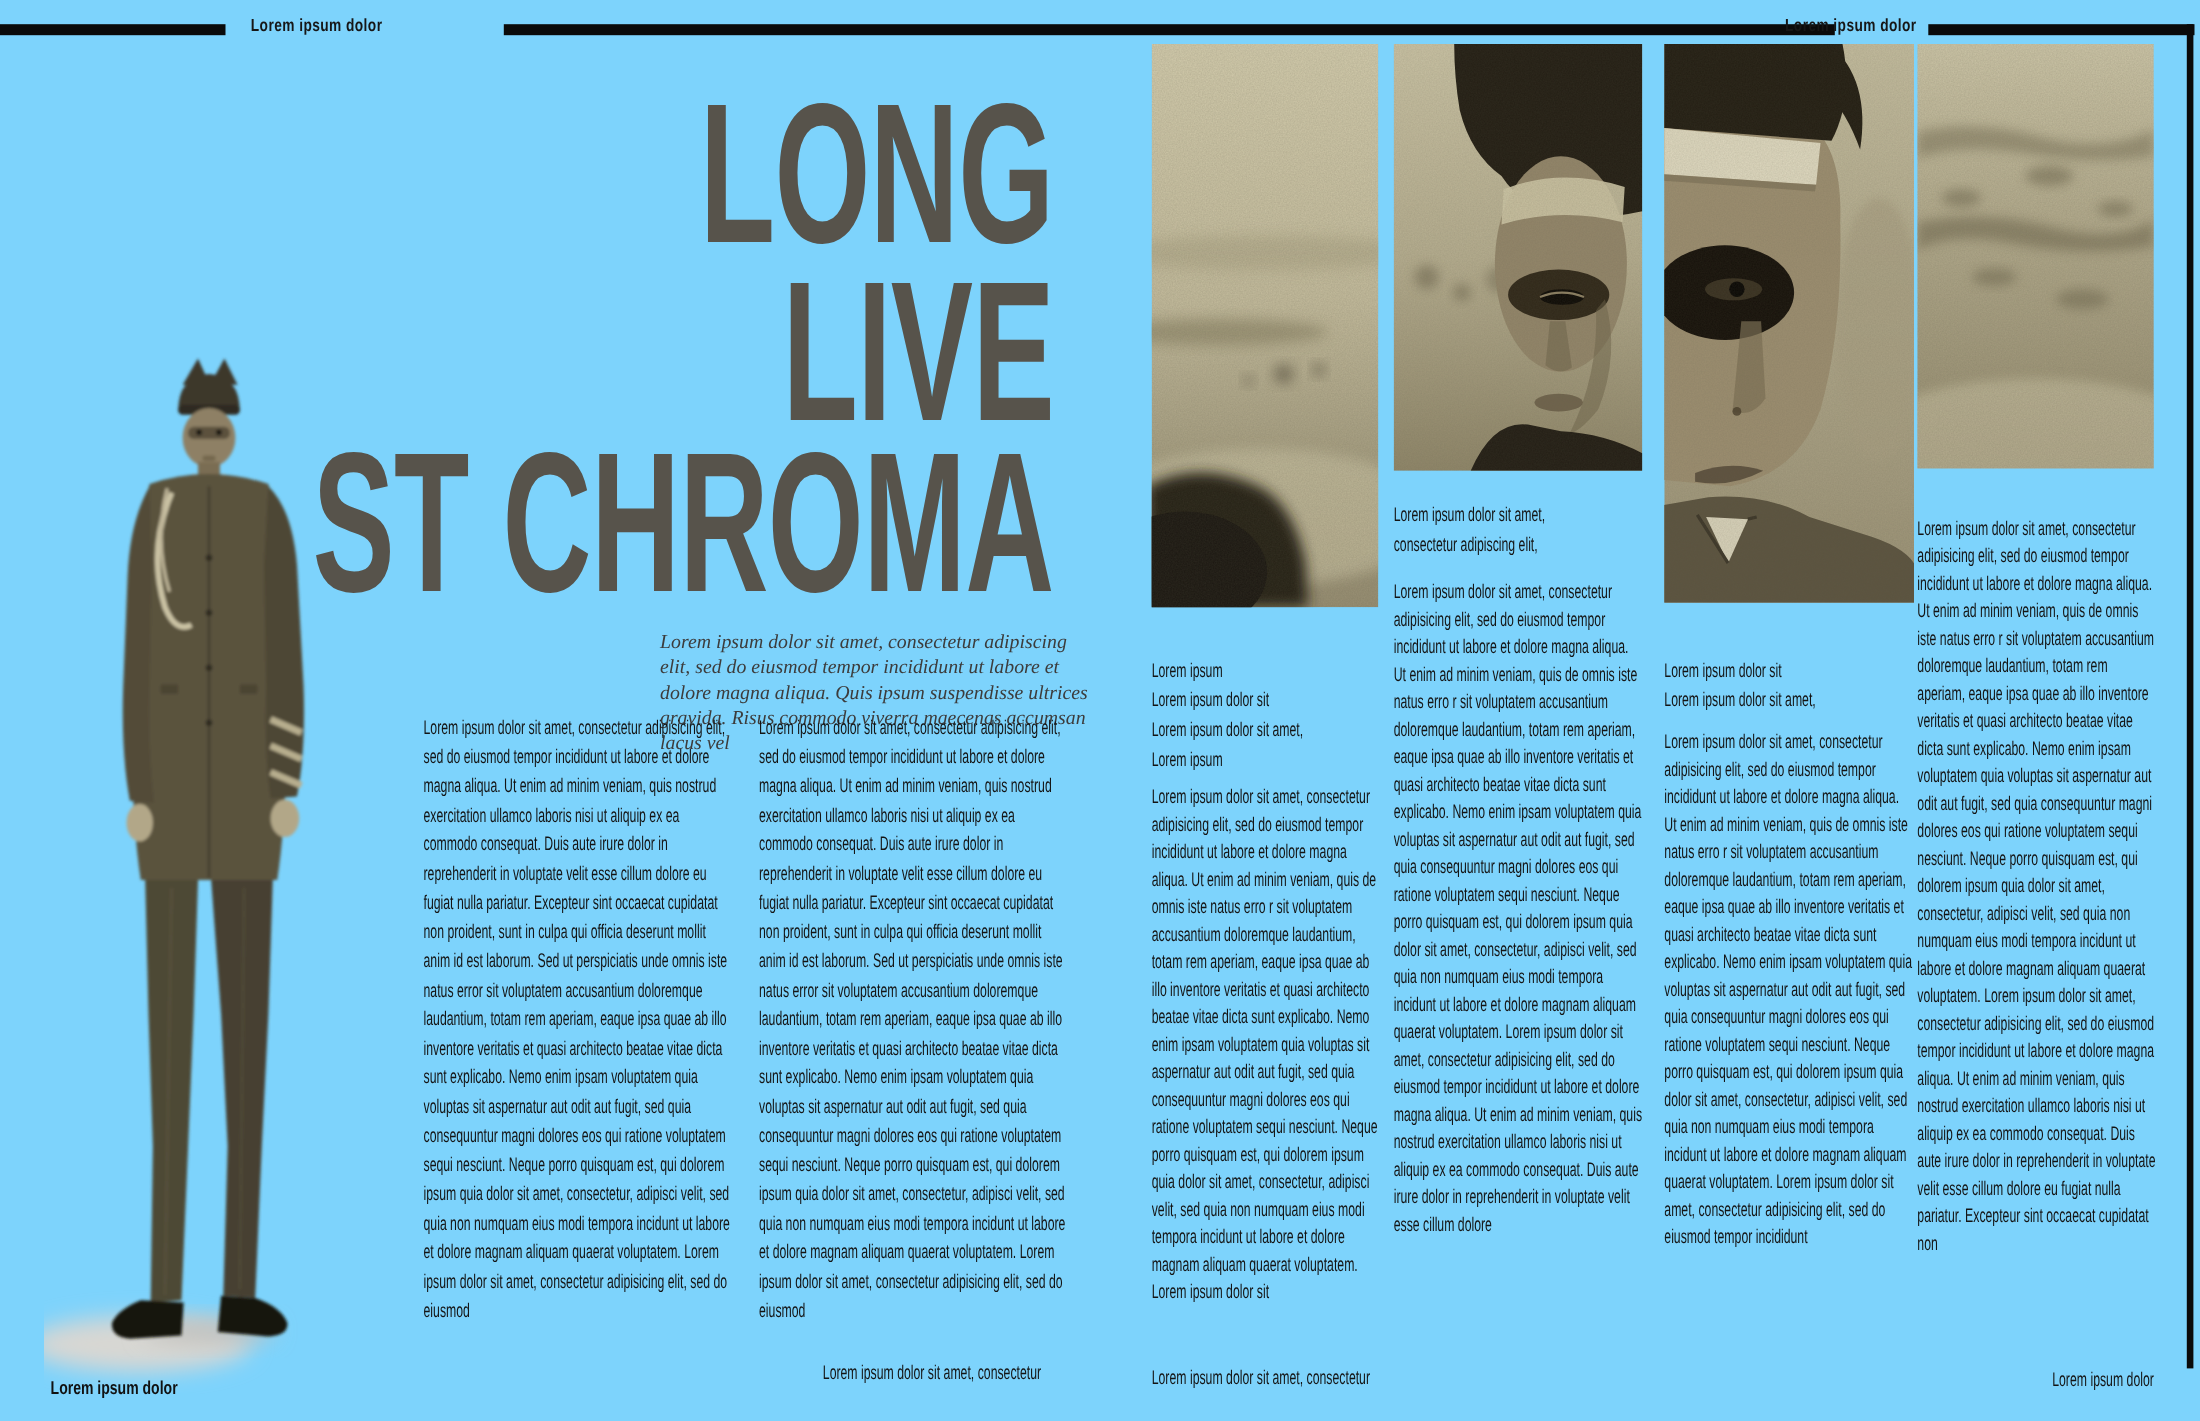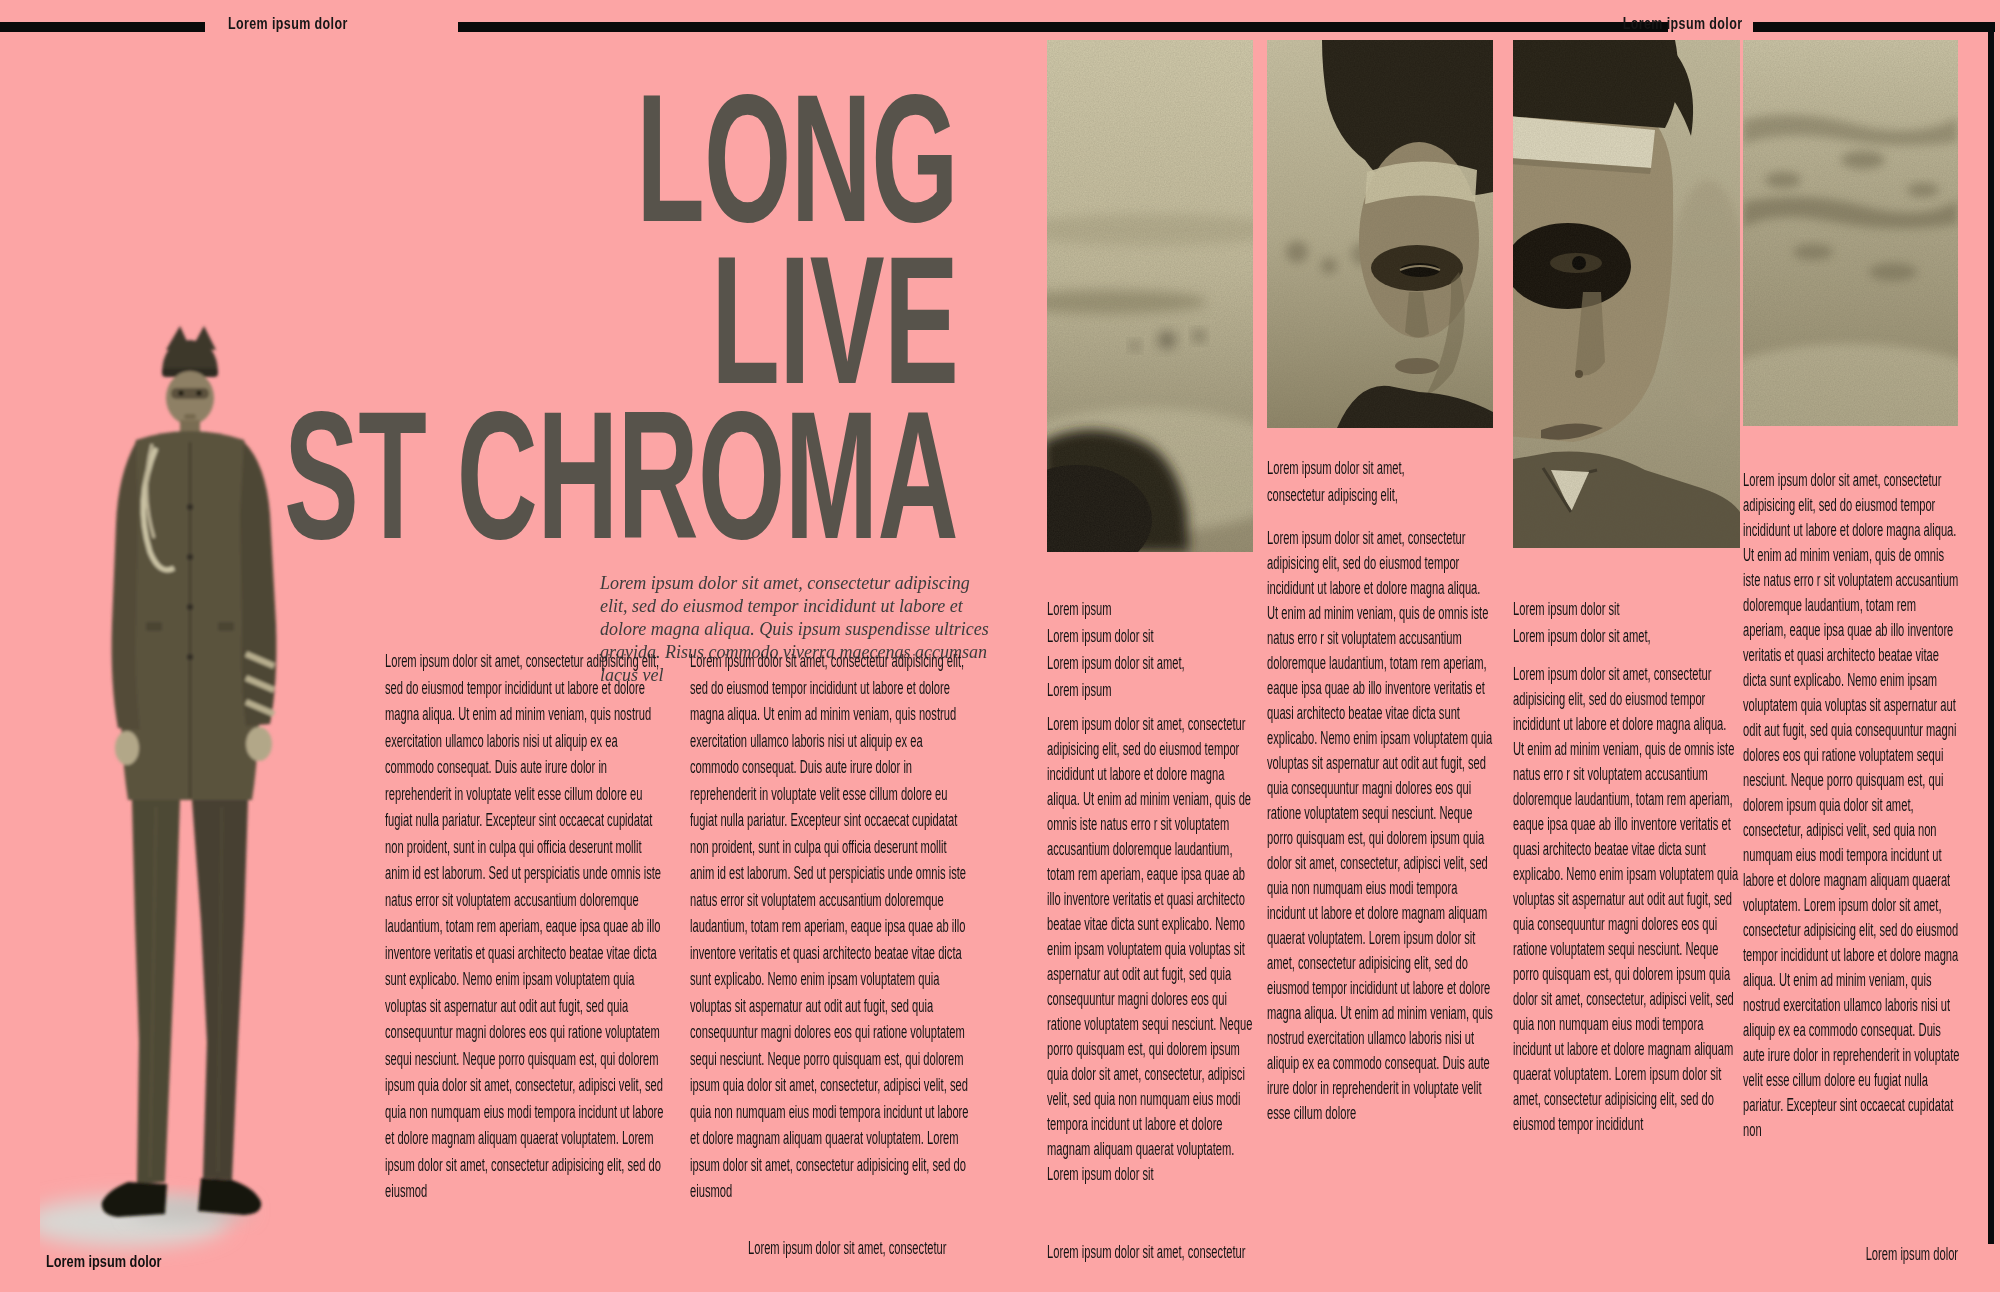--- a/index.html
+++ b/index.html
@@ -1,16 +1,16 @@
 <!DOCTYPE html>
 <html><head>
 <meta charset="utf-8">
 <style>
   html,body{margin:0;padding:0;background:#e8e8e8;}
-  #canvas{position:relative;width:2000px;height:1292px;background:#fca5a5;overflow:hidden;
+  #canvas{position:relative;width:2000px;height:1292px;background:#7dd3fc;overflow:hidden;
           font-family:"Liberation Sans",sans-serif;color:#161616;}
   .abs{position:absolute;}
   .rule{background:#0a0a0a;}
   .hlabel{font-weight:700;font-size:16px;letter-spacing:.5px;white-space:nowrap;
           transform:scaleX(.78);transform-origin:0 50%;}
   .hlabel.r{transform-origin:100% 50%;}
   .headline{font-weight:700;font-size:181px;line-height:1;color:#57534b;white-space:nowrap;
             transform:scaleX(.62);transform-origin:100% 0;letter-spacing:-1px;}
   .deck{font-family:"Liberation Serif",serif;font-style:italic;font-size:18px;line-height:23px;
         color:#3c3c3c;}

